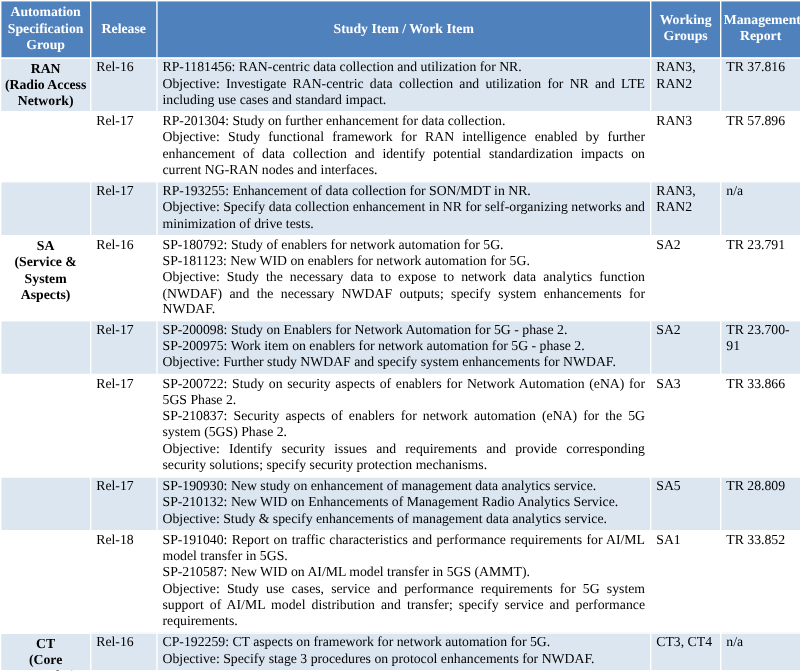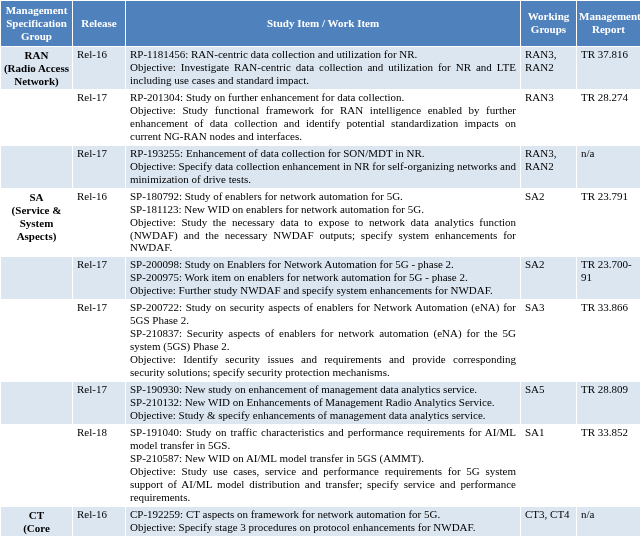--- a/index.html
+++ b/index.html
@@ -48,21 +48,21 @@
 <table class="sit">
   <colgroup>
     <col style="width:72px">
         <col style="width:53px">
         <col style="width:395px">
         <col style="width:56px">
         <col style="width:64px">
   </colgroup>
   <thead>
     <tr>
-      <th>Management Specification Group</th>
+      <th>Automation Specification Group</th>
       <th>Release</th>
       <th>Study Item / Work Item</th>
       <th>Working Groups</th>
       <th>Management Report</th>
     </tr>
   </thead>
   <tbody>
 
     <tr>
       <td class="band group-td">
@@ -80,21 +80,21 @@
       <td class="band center">TR 37.816</td>
     </tr>
     <tr>
       <td class="plain"></td>
       <td class="plain center">Rel-17</td>
       <td class="plain study">
         <div class="para">RP-201304: Study on further enhancement for data collection.</div>
         <div class="para">Objective: Study functional framework for RAN intelligence enabled by further enhancement of data collection and identify potential standardization impacts on current NG-RAN nodes and interfaces.</div>
       </td>
       <td class="plain center">RAN3</td>
-      <td class="plain center">TR 28.274</td>
+      <td class="plain center">TR 57.896</td>
     </tr>
     <tr>
       <td class="band"></td>
       <td class="band center">Rel-17</td>
       <td class="band study">
         <div class="para">RP-193255: Enhancement of data collection for SON/MDT in NR.</div>
         <div class="para">Objective: Specify data collection enhancement in NR for self-organizing networks and minimization of drive tests.</div>
       </td>
       <td class="band center">RAN3, RAN2</td>
       <td class="band center">n/a</td>
@@ -146,21 +146,21 @@
         <div class="para">SP-210132: New WID on Enhancements of Management Radio Analytics Service.</div>
         <div class="para">Objective: Study &amp; specify enhancements of management data analytics service.</div>
       </td>
       <td class="band center">SA5</td>
       <td class="band center">TR 28.809</td>
     </tr>
     <tr>
       <td class="plain"></td>
       <td class="plain center">Rel-18</td>
       <td class="plain study">
-        <div class="para">SP-191040: Study on traffic characteristics and performance requirements for AI/ML model transfer in 5GS.</div>
+        <div class="para">SP-191040: Report on traffic characteristics and performance requirements for AI/ML model transfer in 5GS.</div>
         <div class="para">SP-210587: New WID on AI/ML model transfer in 5GS (AMMT).</div>
         <div class="para">Objective: Study use cases, service and performance requirements for 5G system support of AI/ML model distribution and transfer; specify service and performance requirements.</div>
       </td>
       <td class="plain center">SA1</td>
       <td class="plain center">TR 33.852</td>
     </tr>
 
     <tr>
       <td class="band group-td">
         <div class="group-label">

